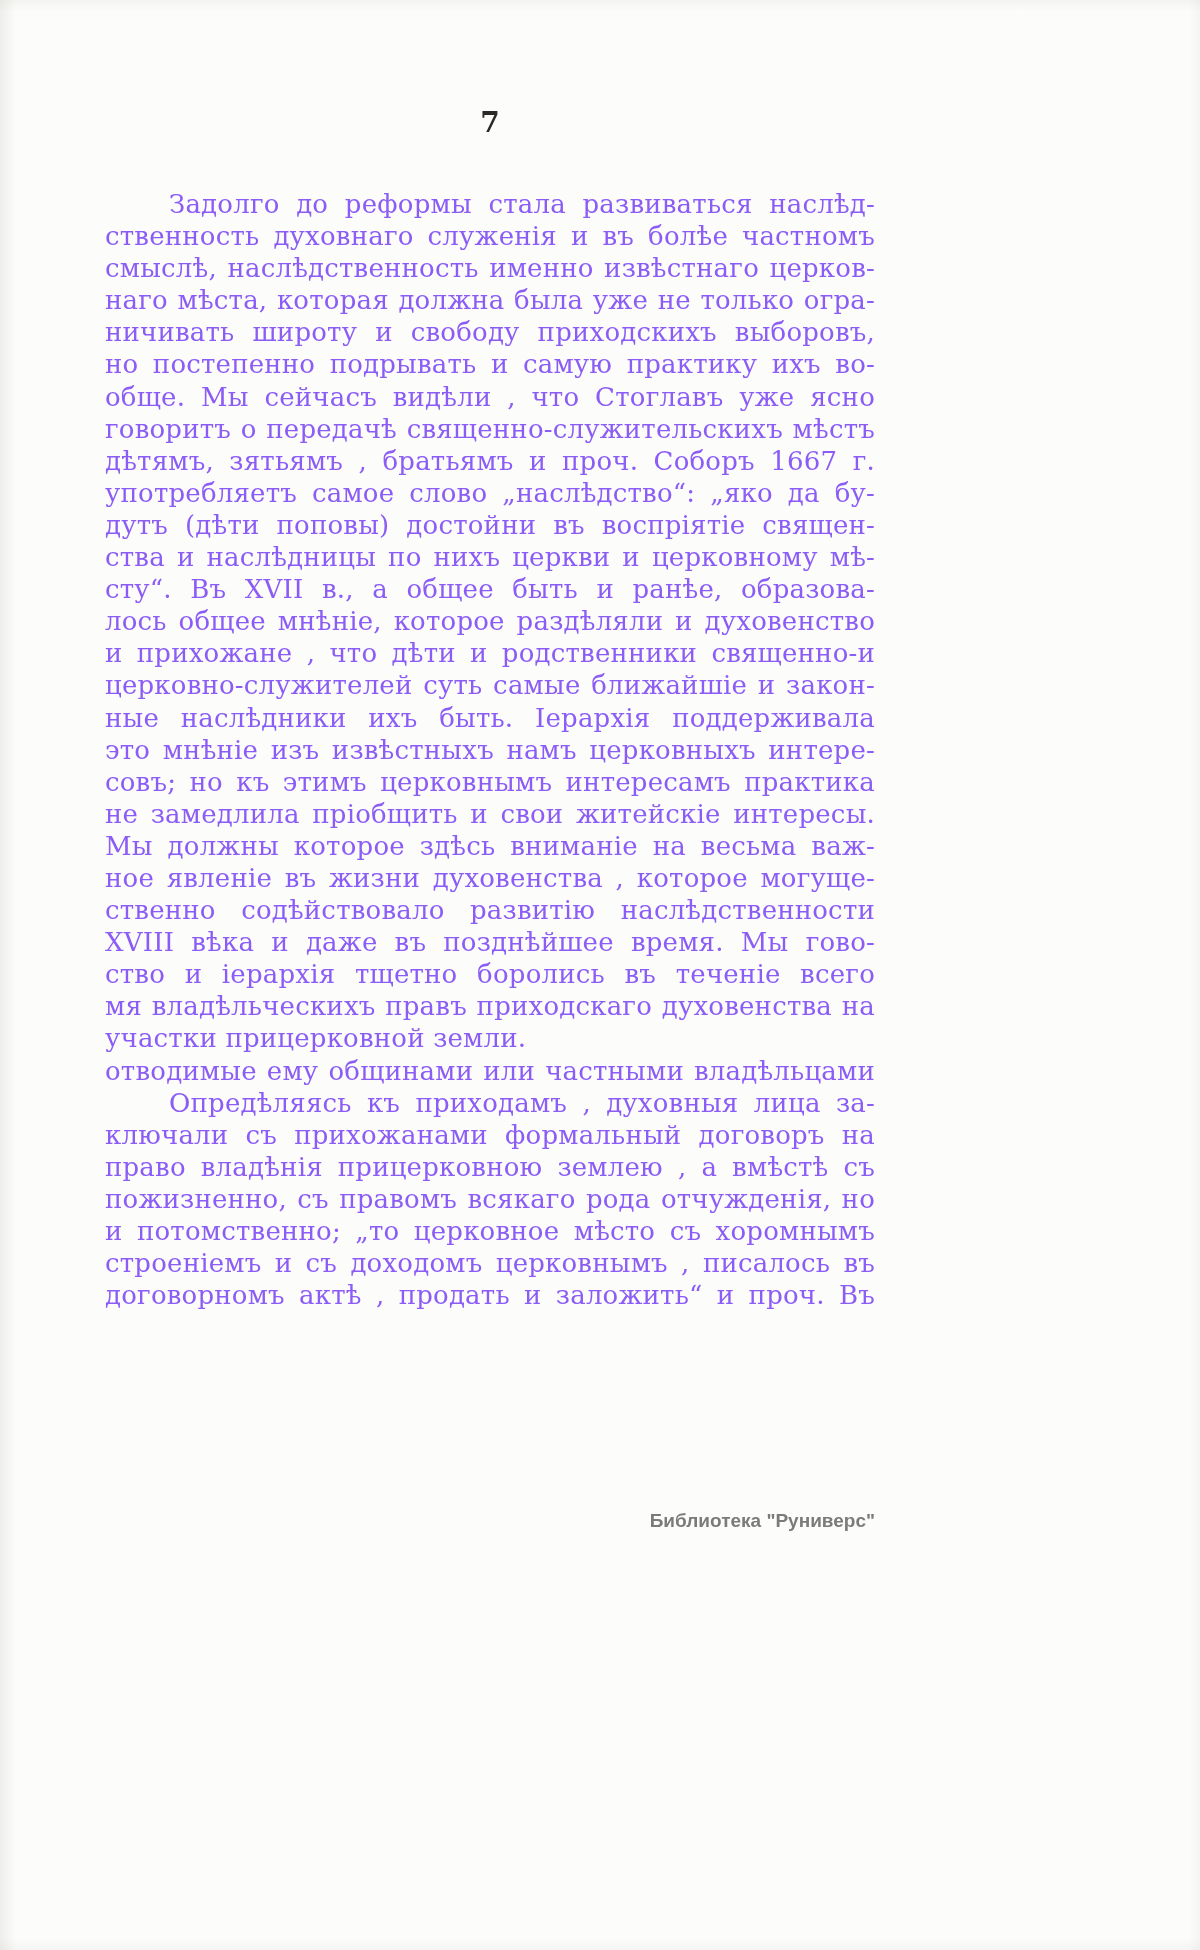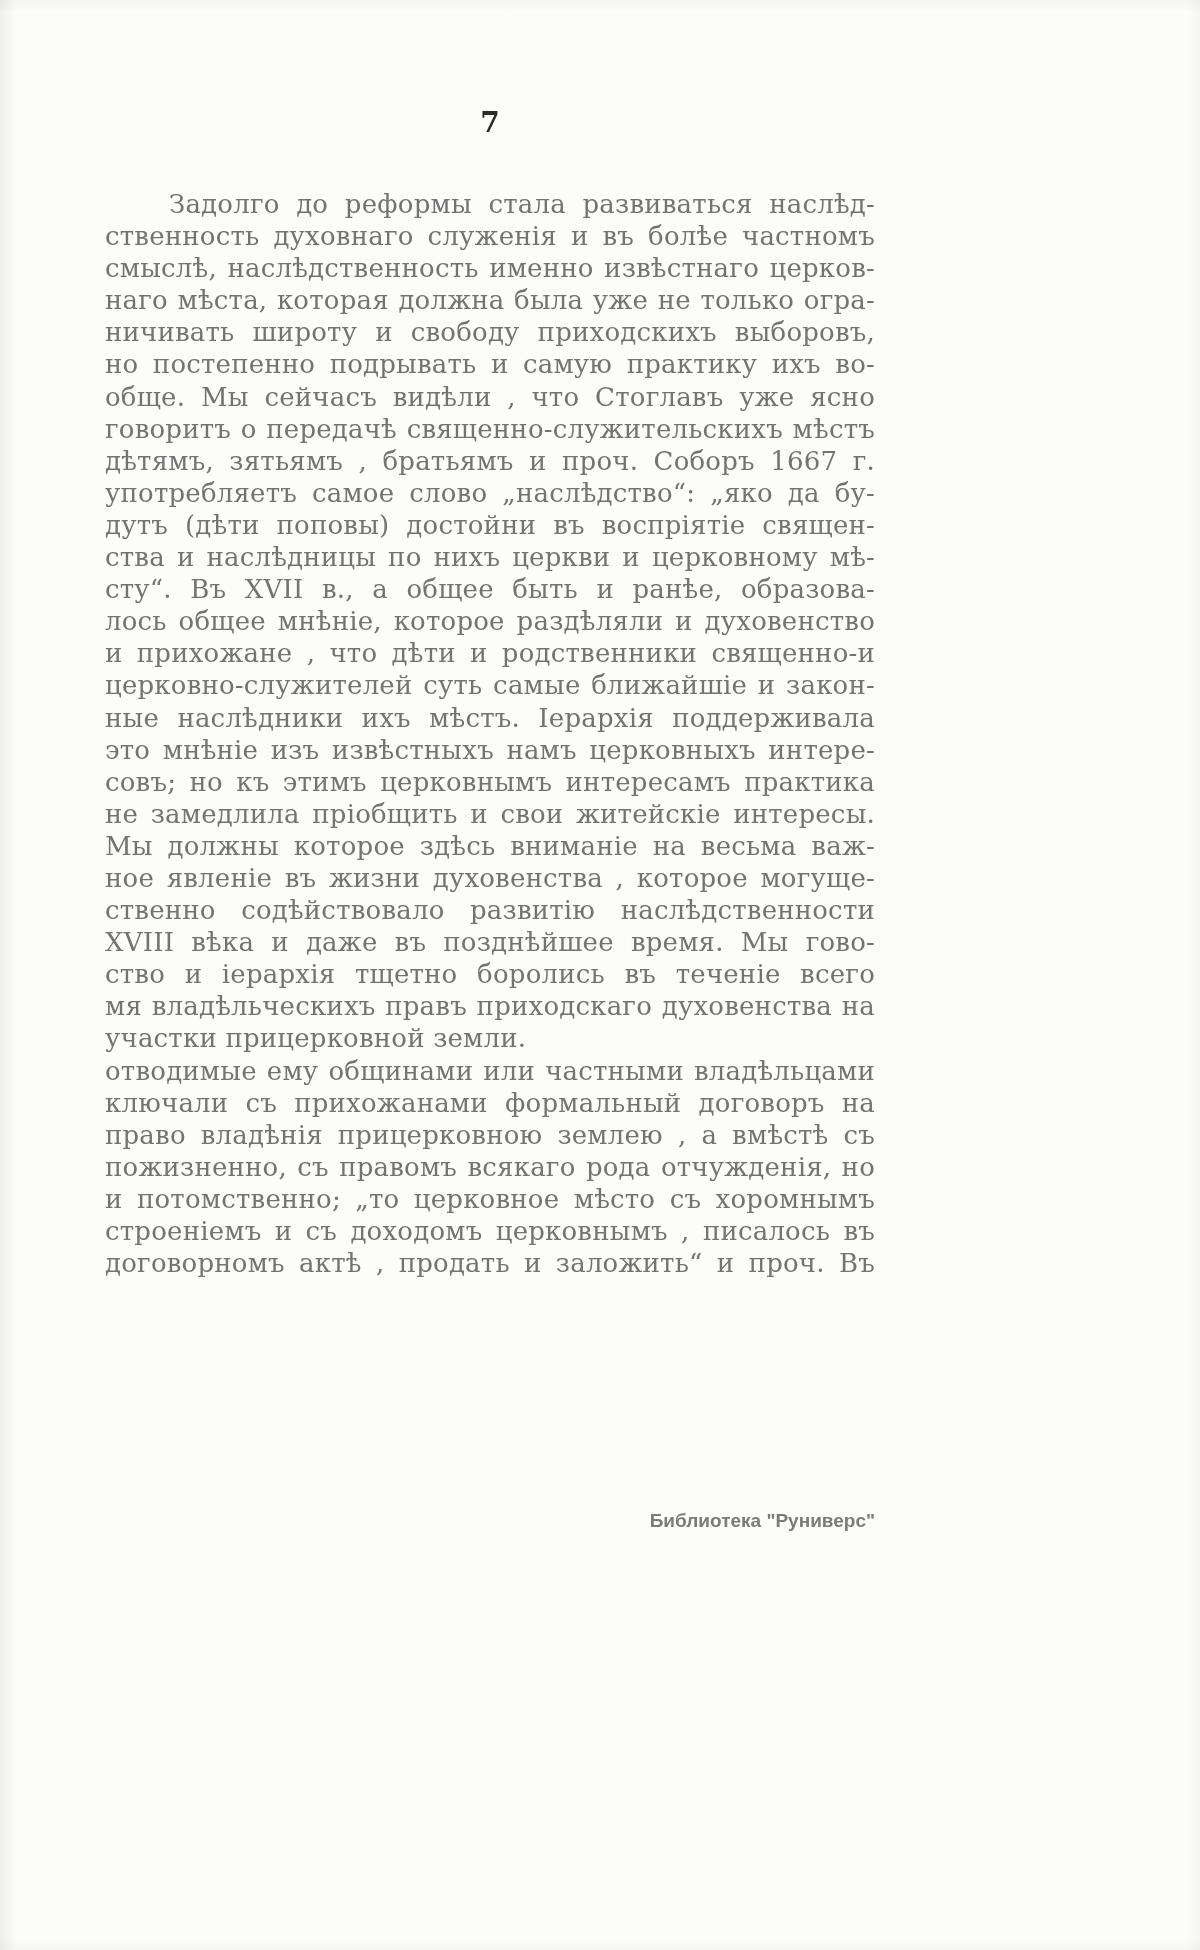--- a/index.html
+++ b/index.html
@@ -31,21 +31,21 @@
     font-weight: bold;
     color: #2b2a26;
   }
   .text-block {
     position: absolute;
     left: 105px;
     top: 188px;
     width: 770px;
     font-size: 26px;
     line-height: 32.1px;
-    color: #737373;
+    color: #8b5cf6;
     letter-spacing: 0.2px;
   }
   .paragraph { margin: 0; padding: 0; }
   .line {
     height: 32.1px;
     overflow: hidden;
     text-align: justify;
     text-align-last: justify;
   }
   .line.first { text-indent: 64px; }
@@ -80,34 +80,35 @@
       <div class="line">обще. Мы сейчасъ видѣли , что Стоглавъ уже ясно</div>
       <div class="line">говоритъ о передачѣ священно-служительскихъ мѣстъ</div>
       <div class="line">дѣтямъ, зятьямъ , братьямъ и проч. Соборъ 1667 г.</div>
       <div class="line">употребляетъ самое слово „наслѣдство“: „яко да бу-</div>
       <div class="line">дутъ (дѣти поповы) достойни въ воспріятіе священ-</div>
       <div class="line">ства и наслѣдницы по нихъ церкви и церковному мѣ-</div>
       <div class="line">сту“. Въ XVII в., а общее быть и ранѣе, образова-</div>
       <div class="line">лось общее мнѣніе, которое раздѣляли и духовенство</div>
       <div class="line">и прихожане , что дѣти и родственники священно-и</div>
       <div class="line">церковно-служителей суть самые ближайшіе и закон-</div>
-      <div class="line">ные наслѣдники ихъ мѣстъ. Іерархія поддерживала</div>
+      <div class="line">ные наслѣдники ихъ быть. Іерархія поддерживала</div>
       <div class="line">это мнѣніе изъ извѣстныхъ намъ церковныхъ интере-</div>
       <div class="line">совъ; но къ этимъ церковнымъ интересамъ практика</div>
       <div class="line">не замедлила пріобщить и свои житейскіе интересы.</div>
       <div class="line">Мы должны которое здѣсь вниманіе на весьма важ-</div>
       <div class="line">ное явленіе въ жизни духовенства , которое могуще-</div>
       <div class="line">ственно содѣйствовало развитію наслѣдственности цер-</div>
       <div class="line">XVIII вѣка и даже въ позднѣйшее время. Мы гово-</div>
       <div class="line">ство и іерархія тщетно боролись въ теченіе всего</div>
       <div class="line">мя владѣльческихъ правъ приходскаго духовенства на</div>
       <div class="line lastleft">участки прицерковной земли.</div>
       <div class="line">отводимые ему общинами или частными владѣльцами</div>
     </div>
     <div class="paragraph">
+      <div class="line first">Опредѣляясь къ приходамъ , духовныя лица за-</div>
       <div class="line">ключали съ прихожанами формальный договоръ на</div>
       <div class="line">право владѣнія прицерковною землею , а вмѣстѣ съ</div>
       <div class="line">пожизненно, съ правомъ всякаго рода отчужденія, но</div>
       <div class="line">и потомственно; „то церковное мѣсто съ хоромнымъ</div>
       <div class="line">строеніемъ и съ доходомъ церковнымъ , писалось въ</div>
       <div class="line">договорномъ актѣ , продать и заложить“ и проч. Въ</div>
     </div>
   </div>
 
 <div class="watermark">Библиотека "Руниверс"</div>

